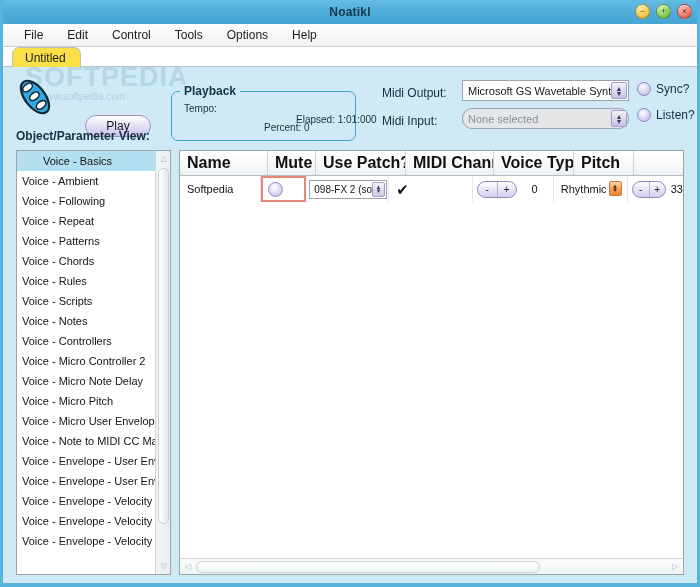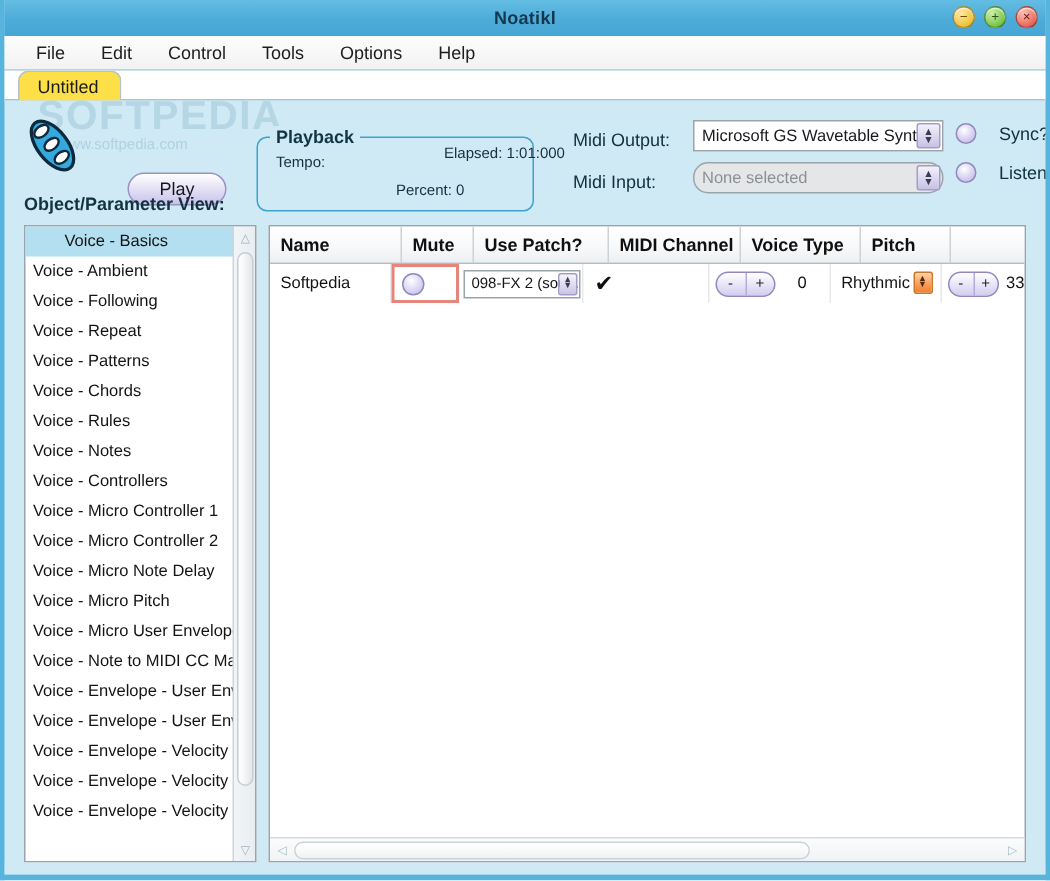--- a/index.html
+++ b/index.html
@@ -116,21 +116,21 @@
   
   #playback-group {
     position:absolute; left:168px; top:24px; width:185px; height:50px;
     border:1px solid #3ba3cf; border-radius:7px;
   }
   #playback-legend {
     position:absolute; left:8px; top:-8px; background:#cfe9f5;
     padding:0 4px; font-size:12px; font-weight:bold; color:#123546;
   }
   #pb-tempo { position:absolute; left:12px; top:11px; font-size:10px; color:#15313d; }
-  #pb-elapsed { position:absolute; left:92px; top:5px; font-size:10px; color:#15313d; white-space:nowrap;padding-left:32px;}
+  #pb-elapsed { position:absolute; left:92px; top:22px; font-size:10px; color:#15313d; white-space:nowrap;padding-left:32px;}
   #pb-percent { position:absolute; left:92px; top:30px; font-size:10px; color:#15313d; }
 
   
   .midi-label { position:absolute; font-size:12px; color:#10303d; }
   #lbl-midi-out { left:379px; top:19px; }
   #lbl-midi-in  { left:379px; top:47px; }
 
   .combo {
     position:absolute; height:21px;
     background:#ffffff; border:1px solid #9aa4ab;
@@ -141,21 +141,21 @@
   .combo .arrowbox {
     position:absolute; right:1px; top:1px; width:16px; height:17px;
     background: linear-gradient(to bottom,#f3f2fa 0%,#ddd9ef 50%,#c8c2e4 100%);
     border-radius:2px; border:1px solid #a49dcb;
     display:flex; flex-direction:column; align-items:center; justify-content:center;
     line-height:5px; font-size:7px; color:#3d3a55;
   }
   #combo-midi-out { left:459px; top:13px; width:167px; }
   #combo-midi-in  { left:459px; top:41px; width:167px;border-radius:10px; }
 
-  .radio-row { position:absolute; display:flex; align-items:flex-start; gap:15px; }
+  .radio-row { position:absolute; display:flex; align-items:flex-start; gap:5px; }
   #row-sync { left:634px; top:15px; }
   #row-listen { left:634px; top:41px; }
   .radio-dot {
     width:14px; height:14px; border-radius:50%;
     background: radial-gradient(circle at 40% 32%, #ffffff 0%, #ded9f4 45%, #bdb4e3 100%);
     border:1px solid #9089bd;
   }
   .radio-label { font-size:12px; color:#10303d; white-space:nowrap; }
 
   
@@ -197,21 +197,21 @@
     position:absolute; left:176px; top:83px; width:505px; height:425px;
     background:#ffffff; border:1px solid #9aa4ab;
     overflow:hidden;
   }
   #table-head {
     display:flex; height:25px;
     background: linear-gradient(to bottom,#ffffff 0%,#f7f8f9 60%,#eceff1 100%);
     border-bottom:1px solid #b6bdc2;
   }
   .th {
-    font-size:12px; font-weight:bold; color:#101010;
+    font-size:16px; font-weight:bold; color:#101010;
     display:flex; align-items:center; padding-left:7px;
     border-right:1px solid #ccd2d6;
     overflow:hidden; white-space:nowrap;
   }
   #table-row { display:flex; height:26px; align-items:stretch; }
   .td {
     display:flex; align-items:center; padding-left:7px;
     font-size:11px; color:#121212;
     border-right:1px solid #e6eaec;
     overflow:hidden; white-space:nowrap;
@@ -373,23 +373,23 @@
 
     <div id="sidebar">
       <div id="sidebar-items">
           <div class="side-item selected"><span>Voice - Basics</span></div>
           <div class="side-item"><span>Voice - Ambient</span></div>
           <div class="side-item"><span>Voice - Following</span></div>
           <div class="side-item"><span>Voice - Repeat</span></div>
           <div class="side-item"><span>Voice - Patterns</span></div>
           <div class="side-item"><span>Voice - Chords</span></div>
           <div class="side-item"><span>Voice - Rules</span></div>
+          <div class="side-item"><span>Voice - Scripts</span></div>
           <div class="side-item"><span>Voice - Notes</span></div>
           <div class="side-item"><span>Voice - Controllers</span></div>
-          <div class="side-item"><span>Voice - Micro Controller 1</span></div>
           <div class="side-item"><span>Voice - Micro Controller 2</span></div>
           <div class="side-item"><span>Voice - Micro Note Delay</span></div>
           <div class="side-item"><span>Voice - Micro Pitch</span></div>
           <div class="side-item"><span>Voice - Micro User Envelope 1</span></div>
           <div class="side-item"><span>Voice - Note to MIDI CC Mappi..</span></div>
           <div class="side-item"><span>Voice - Envelope - User Envel...</span></div>
           <div class="side-item"><span>Voice - Envelope - User Envel...</span></div>
           <div class="side-item"><span>Voice - Envelope - Velocity</span></div>
           <div class="side-item"><span>Voice - Envelope - Velocity Ra...</span></div>
           <div class="side-item"><span>Voice - Envelope - Velocity Ch...</span></div>

